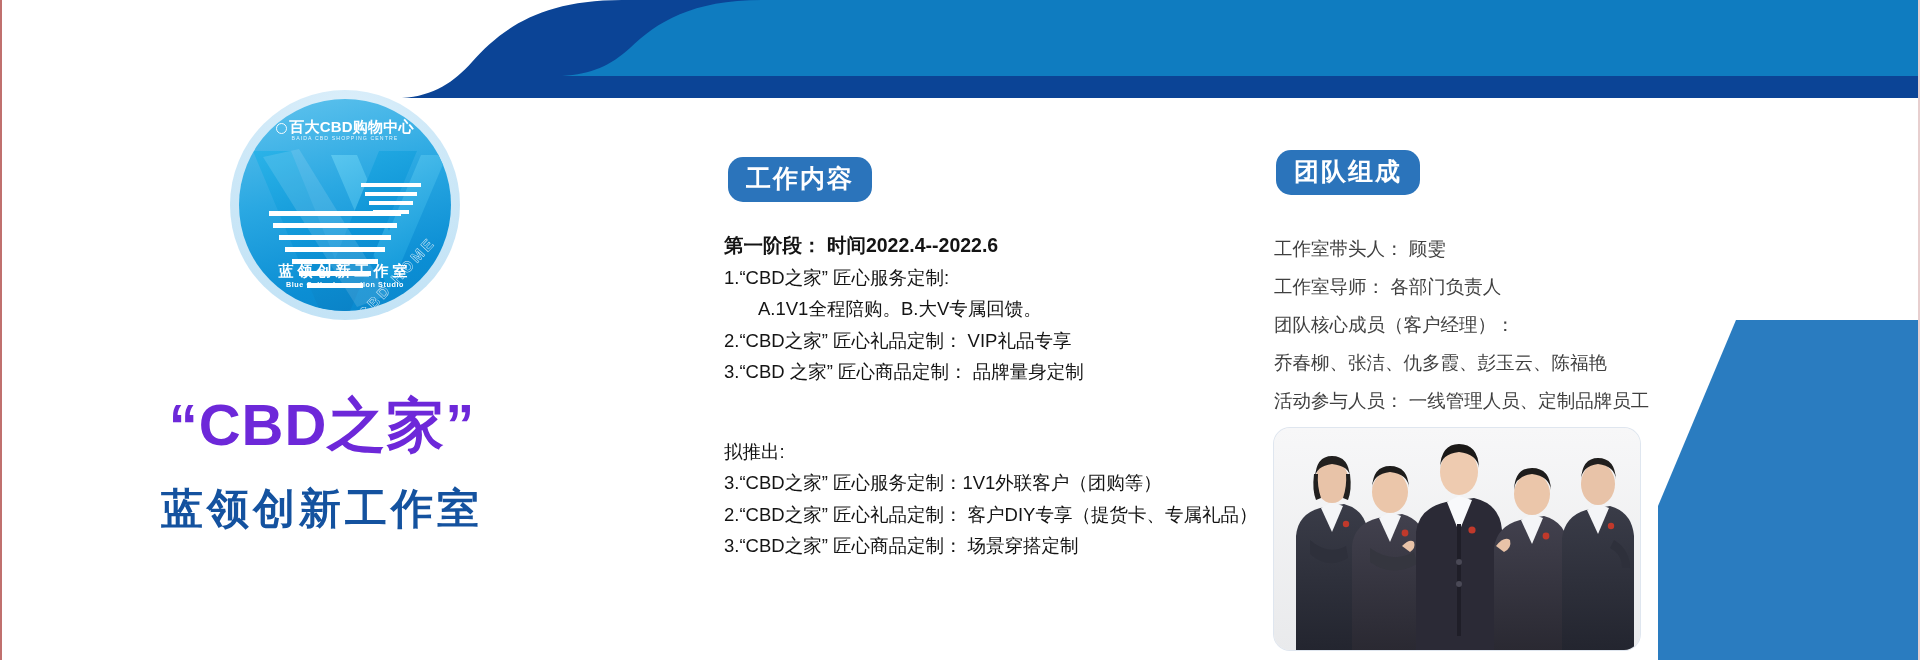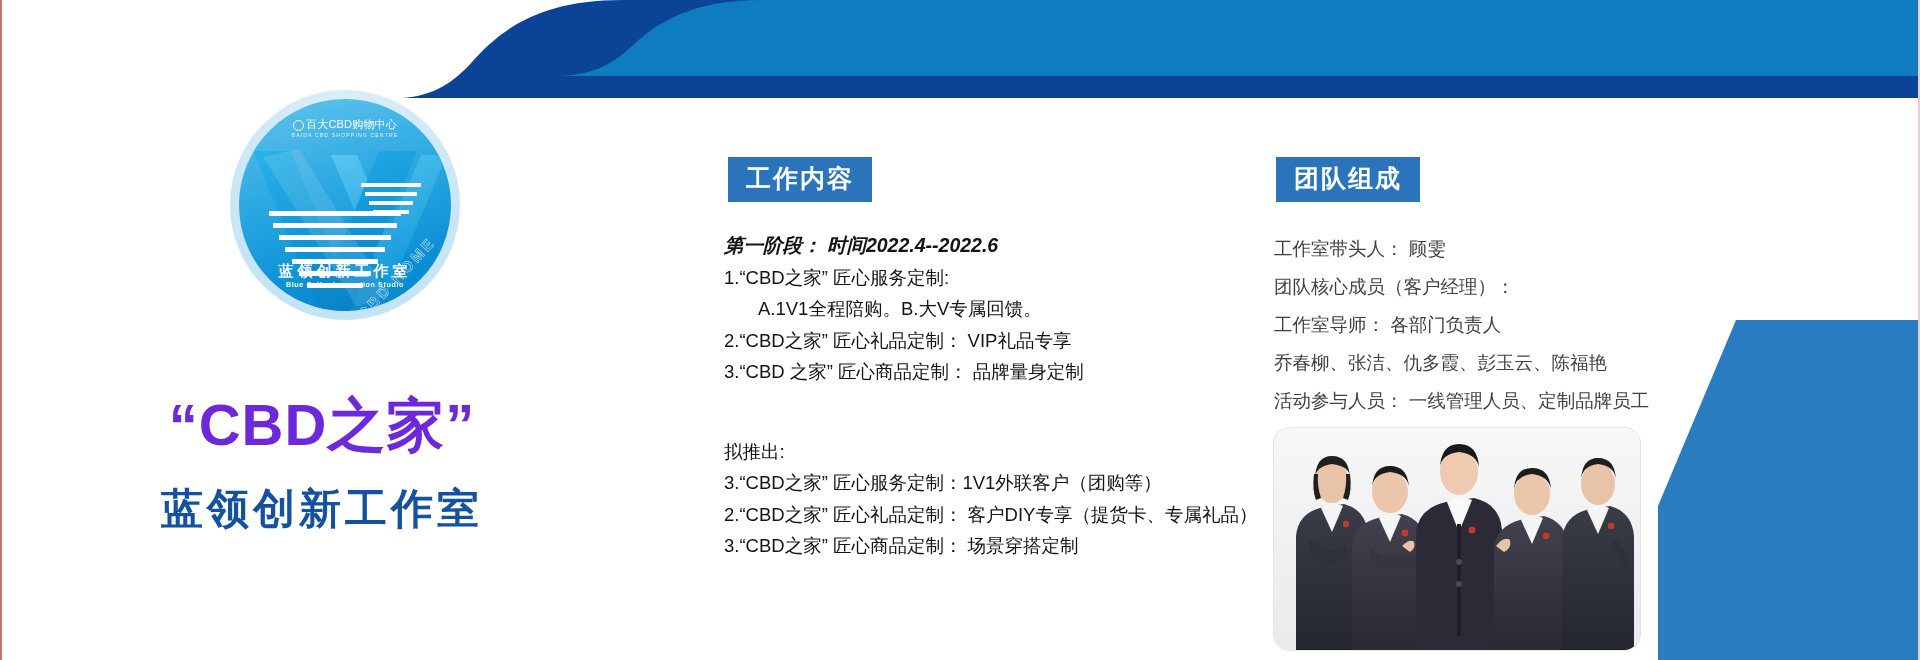--- a/index.html
+++ b/index.html
@@ -63,22 +63,22 @@
   .logo-brand {
     position: absolute;
     top: 20px;
     left: 0; right: 0;
     text-align: center;
     color: #ffffff;
     line-height: 1;
     z-index: 5;
   }
   .logo-brand .cn {
-    font-size: 11px;
-    font-weight: normal;
+    font-size: 15px;
+    font-weight: bold;
     letter-spacing: .2px;
     white-space: nowrap;
   }
   .logo-brand .cn .mark {
     display: inline-block;
     width: 9px; height: 9px;
     border: 1.2px solid #ffffff;
     border-radius: 50%;
     margin-right: 2px;
     vertical-align: middle;
@@ -156,30 +156,30 @@
     white-space: nowrap;
     color: #14529f;
   }
 
   
   .badge {
     position: absolute;
     display: inline-block;
     background: #2b74bb;
     color: #ffffff;
-    border-radius: 0;
+    border-radius: 15px;
     font-size: 25px;
     font-weight: bold;
     letter-spacing: 2px;
     padding: 9px 18px 11px 18px;
     line-height: 1;
     white-space: nowrap;
   }
   #badge-work { left: 726px; top: 157px; }
-  #badge-team { left: 1274px; top: 157px; }
+  #badge-team { left: 1274px; top: 150px; }
 
   
   .col-work {
     position: absolute;
     left: 722px;
     top: 236px;
     width: 540px;
     color: #141414;
     font-size: 18.5px;
     line-height: 1.0;
@@ -190,21 +190,20 @@
     top: 236px;
     width: 430px;
     color: #404040;
     font-size: 18.5px;
   }
   .phase-title {
     font-weight: bold;
     font-size: 19.5px;
     margin-bottom: 13px;
     white-space: nowrap;
-    font-style: italic;
   }
   .line {
     margin-bottom: 13px;
     white-space: nowrap;
   }
   .line.indent { padding-left: 34px; }
   .phase-gap { height: 48px; }
   .team-line {
     margin-bottom: 13px;
     white-space: nowrap;
@@ -317,22 +316,22 @@
     <div class="line">拟推出:</div>
     <div class="line">3.“CBD之家” 匠心服务定制：1V1外联客户（团购等）</div>
     <div class="line">2.“CBD之家” 匠心礼品定制： 客户DIY专享（提货卡、专属礼品）</div>
     <div class="line">3.“CBD之家” 匠心商品定制： 场景穿搭定制</div>
   </div>
 
   <div class="badge" id="badge-team">团队组成</div>
 
   <div class="col-team">
     <div class="team-line">工作室带头人： 顾雯</div>
+    <div class="team-line">工作室导师： 各部门负责人</div>
     <div class="team-line">团队核心成员（客户经理）：</div>
-    <div class="team-line">工作室导师： 各部门负责人</div>
     <div class="team-line">乔春柳、张洁、仇多霞、彭玉云、陈福艳</div>
     <div class="team-line">活动参与人员： 一线管理人员、定制品牌员工</div>
   </div>
 
   <div class="photo">
     <svg viewBox="0 0 366 222" width="366" height="222">
       <defs>
         <linearGradient id="bgph" x1="0" y1="0" x2="0" y2="1">
           <stop offset="0%" stop-color="#f7f7f8"></stop>
           <stop offset="100%" stop-color="#e9eaec"></stop>

